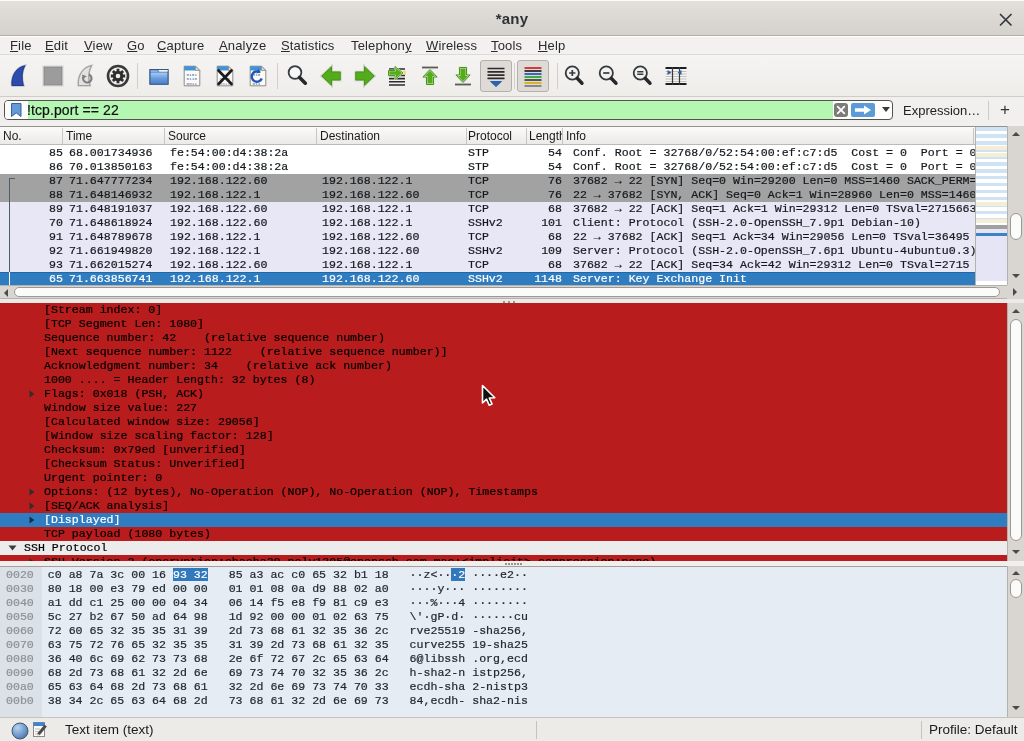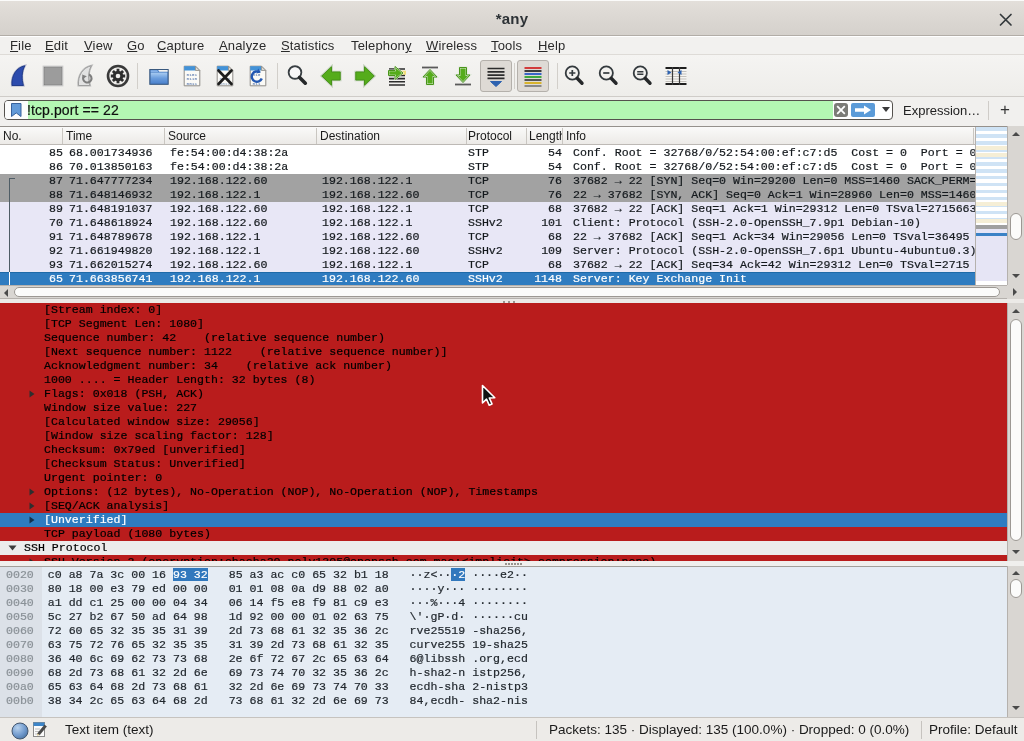--- a/index.html
+++ b/index.html
@@ -313,21 +313,21 @@
 <div class="dl m" style="top:154px;"><span style="position:absolute;left:44px">[Checksum Status: Unverified]</span></div>
 <div class="dl m" style="top:168px;"><span style="position:absolute;left:44px">Urgent pointer: 0</span></div>
 <div class="dl m" style="top:182px;"><span style="position:absolute;left:44px">Options: (12 bytes), No-Operation (NOP), No-Operation (NOP), Timestamps</span></div>
 <svg class="abs" style="left:28px;top:185px" width="8" height="8">
       <path d="M1.5 0.5 L6.5 4 L1.5 7.5 Z" fill="#2e2e2e"></path>
     </svg>
 <div class="dl m" style="top:196px;"><span style="position:absolute;left:44px">[SEQ/ACK analysis]</span></div>
 <svg class="abs" style="left:28px;top:199px" width="8" height="8">
       <path d="M1.5 0.5 L6.5 4 L1.5 7.5 Z" fill="#2e2e2e"></path>
     </svg>
-<div class="dl m" style="top:210px;background:#2f7cc0;color:#fff;"><span style="position:absolute;left:44px">[Unverified]</span></div>
+<div class="dl m" style="top:210px;background:#2f7cc0;color:#fff;"><span style="position:absolute;left:44px">[Displayed]</span></div>
 <svg class="abs" style="left:28px;top:213px" width="8" height="8">
       <path d="M1.5 0.5 L6.5 4 L1.5 7.5 Z" fill="#14304d"></path>
     </svg>
 <div class="dl m" style="top:224px;"><span style="position:absolute;left:44px">TCP payload (1080 bytes)</span></div>
 <div class="dl m" style="top:238px;background:#ececec;"><span style="position:absolute;left:24px">SSH Protocol</span></div>
 <svg class="abs" style="left:8px;top:241px" width="9" height="8">
       <path d="M0.5 1.5 L8.5 1.5 L4.5 6.5 Z" fill="#3c3c3c"></path>
     </svg>
 <div class="dl m" style="top:252px;"><span style="position:absolute;left:44px">SSH Version 2 (encryption:chacha20_poly1305@openssh.com mac:&lt;implicit&gt; compression:none)</span></div>
 <svg class="abs" style="left:28px;top:255px" width="8" height="8">
@@ -378,18 +378,17 @@
     </svg>
 <svg class="abs" style="left:33px;top:3px" width="14" height="17">
       <rect x="0.5" y="1.5" width="11" height="14" fill="#fbfbfb" stroke="#8a8a8a" stroke-width="1"></rect>
       <rect x="0.5" y="1.5" width="11" height="3.5" fill="#3d85c8"></rect>
       <path d="M2 8 h5 M2 10.5 h6 M2 13 h4" stroke="#b0b0b0" stroke-width="0.8"></path>
       <path d="M4.5 12.5 L11.5 4 L13.5 5.5 L6.5 14 Z" fill="#4a4a4a" stroke="#2e2e2e" stroke-width="0.5"></path>
       <path d="M4.5 12.5 L6.5 14 L4 14.8 Z" fill="#d8c48a"></path>
     </svg>
 <span style="left:65px">Text item (text)</span>
 <div class="ssep" style="left:536px"></div>
-<span style="left:549px">Packets: 135 · Displayed: 135 (100.0%) · Dropped: 0 (0.0%)</span>
 <div class="ssep" style="left:921px"></div>
 <span style="left:929px">Profile: Default</span>
 </div>
 <svg class="abs" style="left:479px;top:382px" width="22" height="26" viewBox="0 0 22 26">
     <path d="M3.5 3.5 L3.5 21 L7.5 17.2 L10.2 23.2 L13 21.9 L10.3 16 L15.8 15.7 Z" fill="#111" stroke="#fff" stroke-width="1.6" stroke-linejoin="round"></path>
   </svg>
 </body></html>

